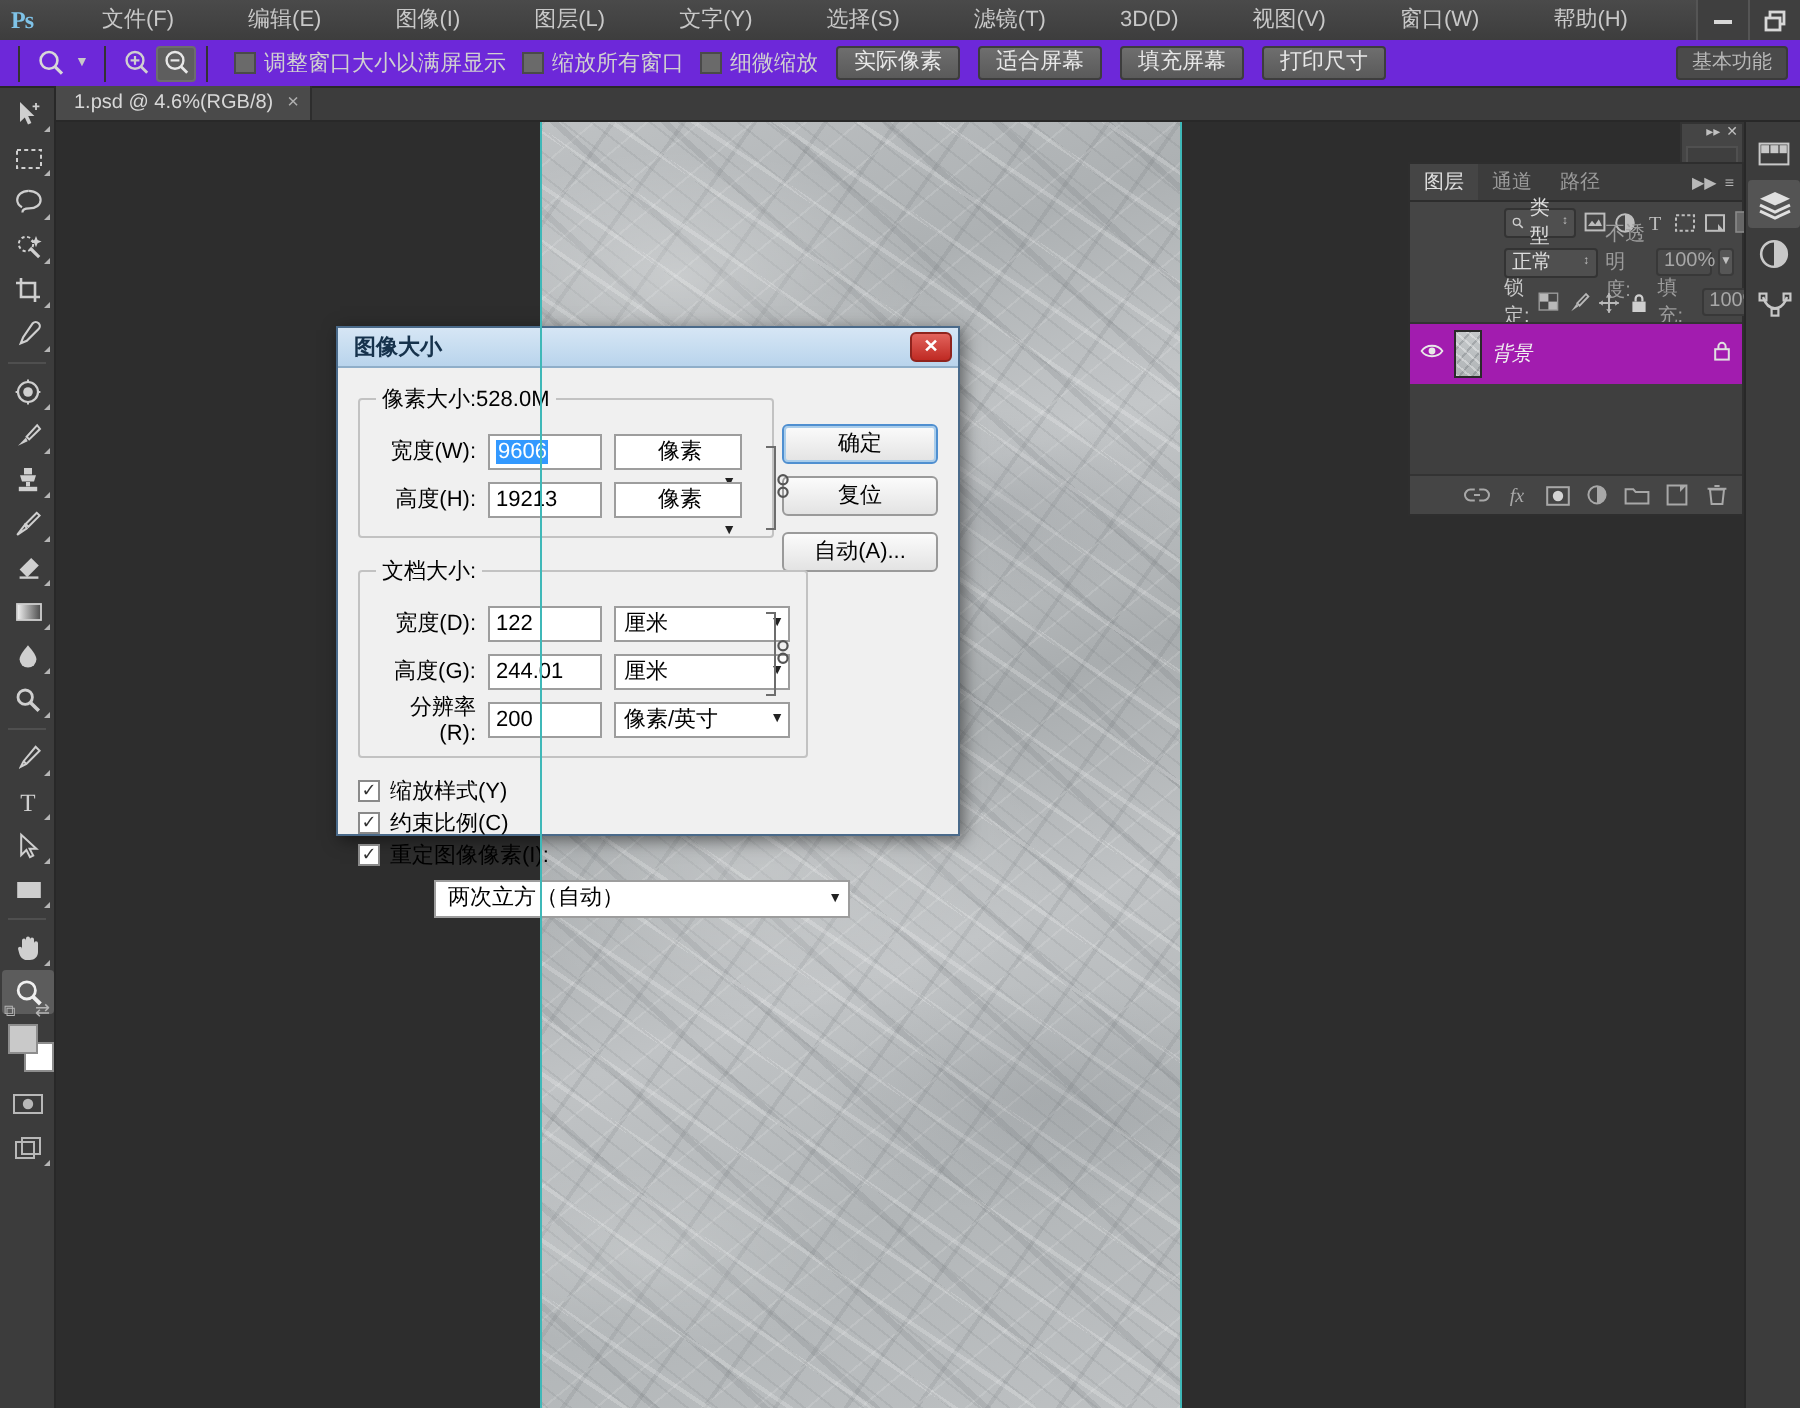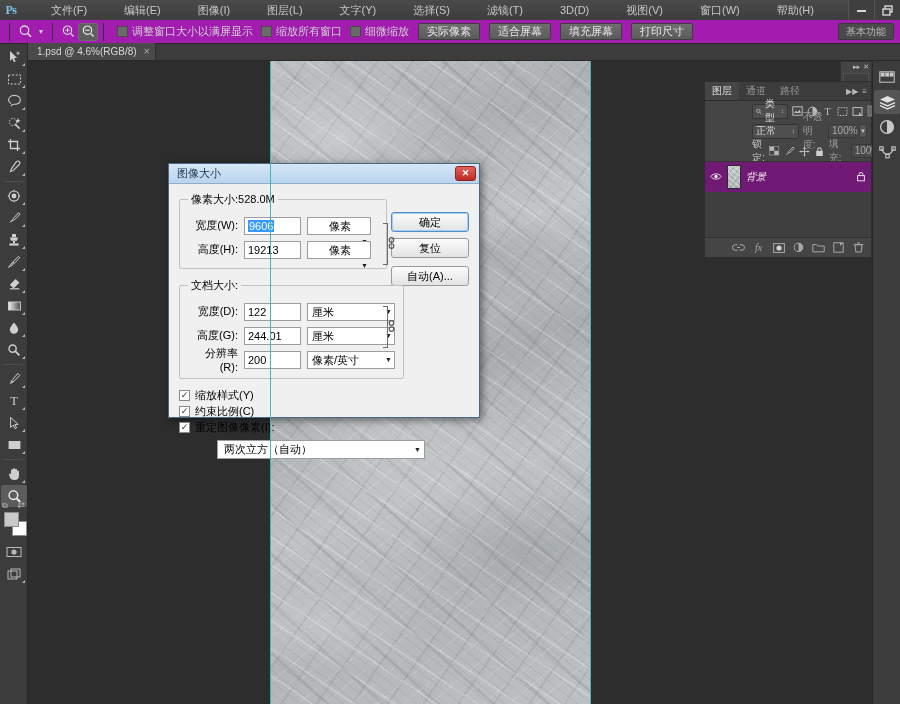--- a/index.html
+++ b/index.html
@@ -35,21 +35,21 @@
   .wc {
     width: 26px; display: flex; align-items: center; justify-content: center;
     color: #d0d0d0; font-size: 10px; border-left: 1px solid #555;
     background: #3f3f3f;
   }
   .wc svg { display: block; }
 
   
   .optionsbar {
     position: absolute; left: 0; top: 20px; width: 900px; height: 24px;
-    background: #a21caf; border-bottom: 1px solid #282828;
+    background: #6d28d9; border-bottom: 1px solid #282828;
     display: flex; align-items: center; padding-left: 4px;
   }
   .opt-sep { width: 1px; height: 18px; background: #333; margin: 0 5px; }
   .opt-icon {
     width: 20px; height: 18px; display: flex; align-items: center;
     justify-content: center; color: #d0d0d0;
   }
   .opt-icon.active { background: #5e5e5e; border: 1px solid #6d6d6d; border-radius: 2px; }
   .opt-caret {
     width: 12px; height: 18px; display: flex; align-items: center;
@@ -215,21 +215,21 @@
     line-height: 12px; min-width: 28px; text-align: right;
   }
   .lp-drop {
     width: 12px; height: 14px; background: #565656; border: 1px solid #3a3a3a;
     display: flex; align-items: center; justify-content: center;
     color: #c0c0c0; font-size: 6px; border-radius: 2px;
   }
   .lp-list { flex: 1; background: #3f3f3f; border-top: 1px solid #333; }
   .layer-item {
     display: flex; align-items: center; height: 30px;
-    background: #701a75; padding: 0 5px; gap: 5px;
+    background: #a21caf; padding: 0 5px; gap: 5px;
   }
   .layer-eye { width: 12px; color: #d8d8d8; font-size: 10px; text-align: center; }
   .layer-thumb {
     width: 14px; height: 24px; border: 1px solid #2a2a2a;
     background:
       repeating-linear-gradient(40deg, rgba(255,255,255,0.35) 0 1px, rgba(0,0,0,0) 1px 4px),
       repeating-linear-gradient(130deg, rgba(90,95,100,0.28) 0 1px, rgba(0,0,0,0) 1px 5px),
       linear-gradient(#c6c9cb, #b0b4b6);
   }
   .layer-name { color: #f0f0f0; font-size: 10px; font-style: italic; }
@@ -246,21 +246,21 @@
     position: absolute; left: 168px; top: 163px; width: 312px; height: 255px;
     background: #f0f0f0; border: 1px solid #4a6a8a;
     box-shadow: 2px 2px 8px rgba(0,0,0,0.5);
     font-size: 11px; color: #000;
   }
   .dlg-title {
     height: 20px; background: linear-gradient(#d6e6f5, #b9d4ec);
     border-bottom: 1px solid #8faec9;
     display: flex; align-items: center; padding: 0 3px 0 8px;
   }
-  .dlg-title-text { font-size: 11px; color: #16324c; }
+  .dlg-title-text { font-size: 11px; color: #16324c; font-weight: bold; }
   .dlg-close {
     margin-left: auto; width: 21px; height: 15px;
     background: linear-gradient(#e2635c, #bf2a23);
     border: 1px solid #8f231d; border-radius: 3px;
     display: flex; align-items: center; justify-content: center;
     color: #fff; font-size: 9px; font-weight: bold; line-height: 1;
   }
   .dlg-body { position: relative; padding: 8px 10px; }
   fieldset.grp {
     border: 1px solid #c2c2c2; border-radius: 2px;

